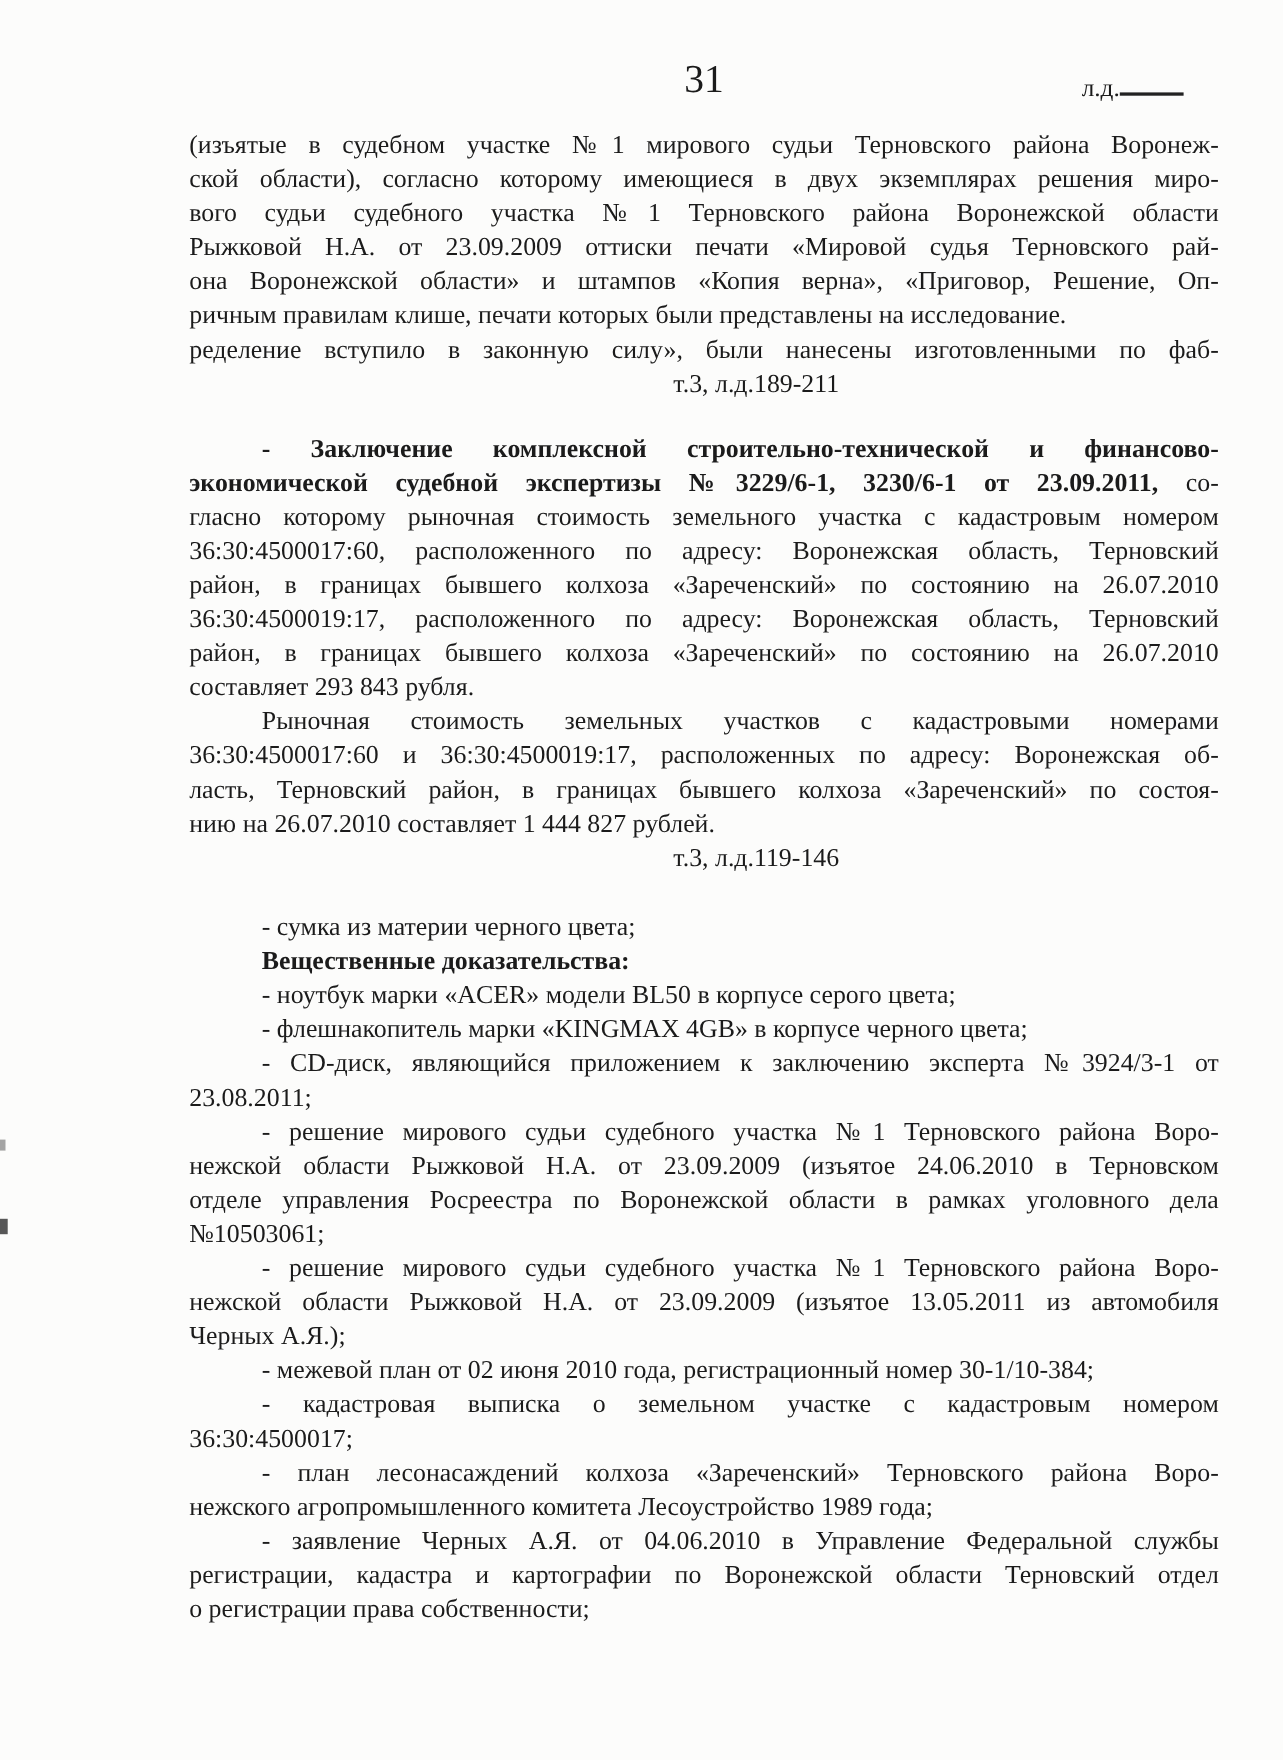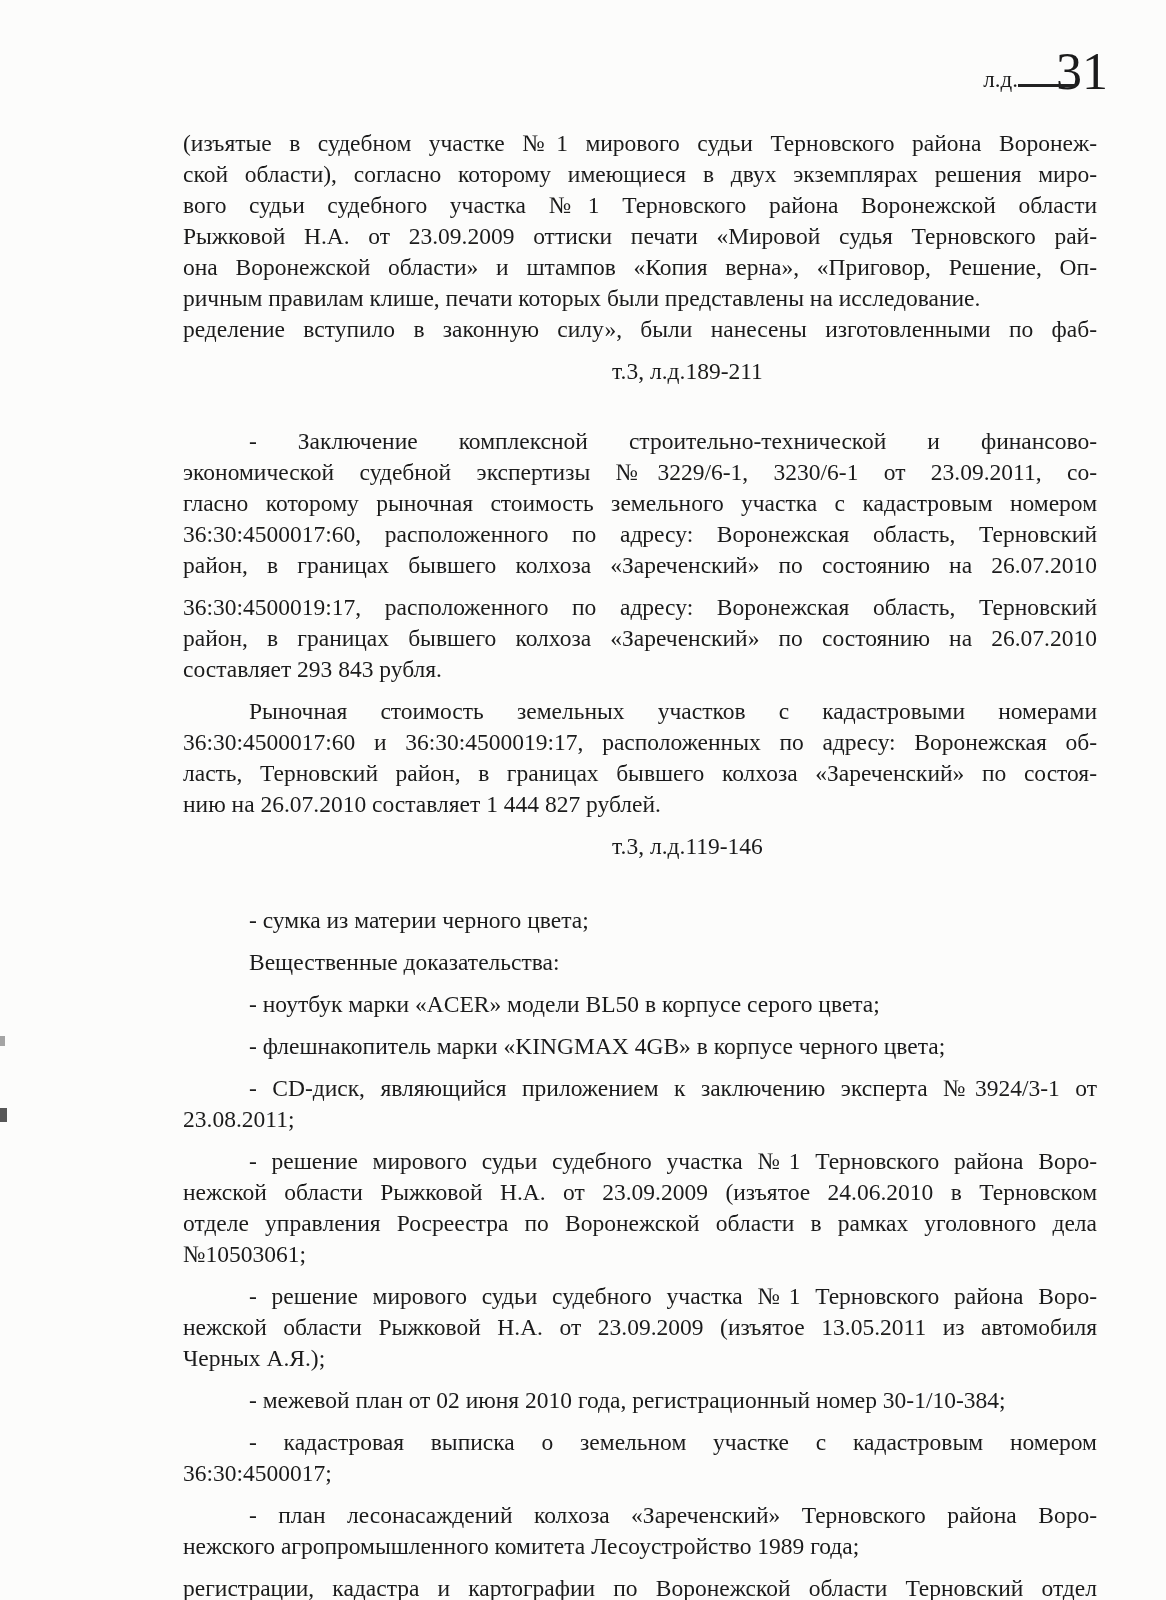--- a/index.html
+++ b/index.html
@@ -12,44 +12,44 @@
     position:relative;
     width:1166px; height:1600px;
     background:#fcfcfb;
     color:#1b1b1b;
     overflow:hidden;
   }
   
   .header { position:absolute; left:172px; top:50px; width:936px; height:46px; }
   .page-number {
     position:absolute; left:0; right:0; top:0;
-    text-align:right; font-size:52px; line-height:44px;
+    text-align:center; font-size:36px; line-height:44px;
   }
   .folio {
     position:absolute; right:32px; top:10px;
     font-size:23px; line-height:30px; white-space:nowrap;
   }
   .folio-line {
     display:inline-block; width:58px; height:24px;
     border-bottom:3px solid #222;
   }
   
   .blocks {
     position:absolute; left:172px; top:117px; width:936px;
     font-size:23.5px;
   }
-  .para { margin:11px; }
+  .para { margin:0; }
   .line {
     height:31px; line-height:31px;
     text-align:justify; text-align-last:justify;
     overflow:hidden; white-space:normal;
   }
   .line.last { text-align:left; text-align-last:left; }
   .para.indent .line.first { text-indent:66px; }
-  .b { font-weight:normal; }
+  .b { font-weight:bold; }
   .ref {
     height:31px; line-height:31px;
     text-align:right; text-align-last:center;
     padding-left:95px;
   }
   .spacer { width:100%; }
   
   .artifact { position:absolute; background:#3a3a3a; }
   .artifact.a1 { left:0; top:1036px; width:5px; height:10px; opacity:.45; }
   .artifact.a2 { left:0; top:1108px; width:7px; height:14px; opacity:.85; }
@@ -127,20 +127,21 @@
       </div>
       <div class="para indent">
         <div class="line first">- кадастровая выписка о земельном участке с кадастровым номером</div>
         <div class="line last">36:30:4500017;</div>
       </div>
       <div class="para indent">
         <div class="line first">- план лесонасаждений колхоза «Зареченский» Терновского района Воро-</div>
         <div class="line last">нежского агропромышленного комитета Лесоустройство 1989 года;</div>
       </div>
       <div class="para indent">
+        <div class="line first">- заявление Черных А.Я. от 04.06.2010 в Управление Федеральной службы</div>
         <div class="line">регистрации, кадастра и картографии по Воронежской области Терновский отдел</div>
         <div class="line last">о регистрации права собственности;</div>
       </div>
     </div>
 
   <div class="artifact a1"></div>
   <div class="artifact a2"></div>
 </div>
 
 </body></html>

